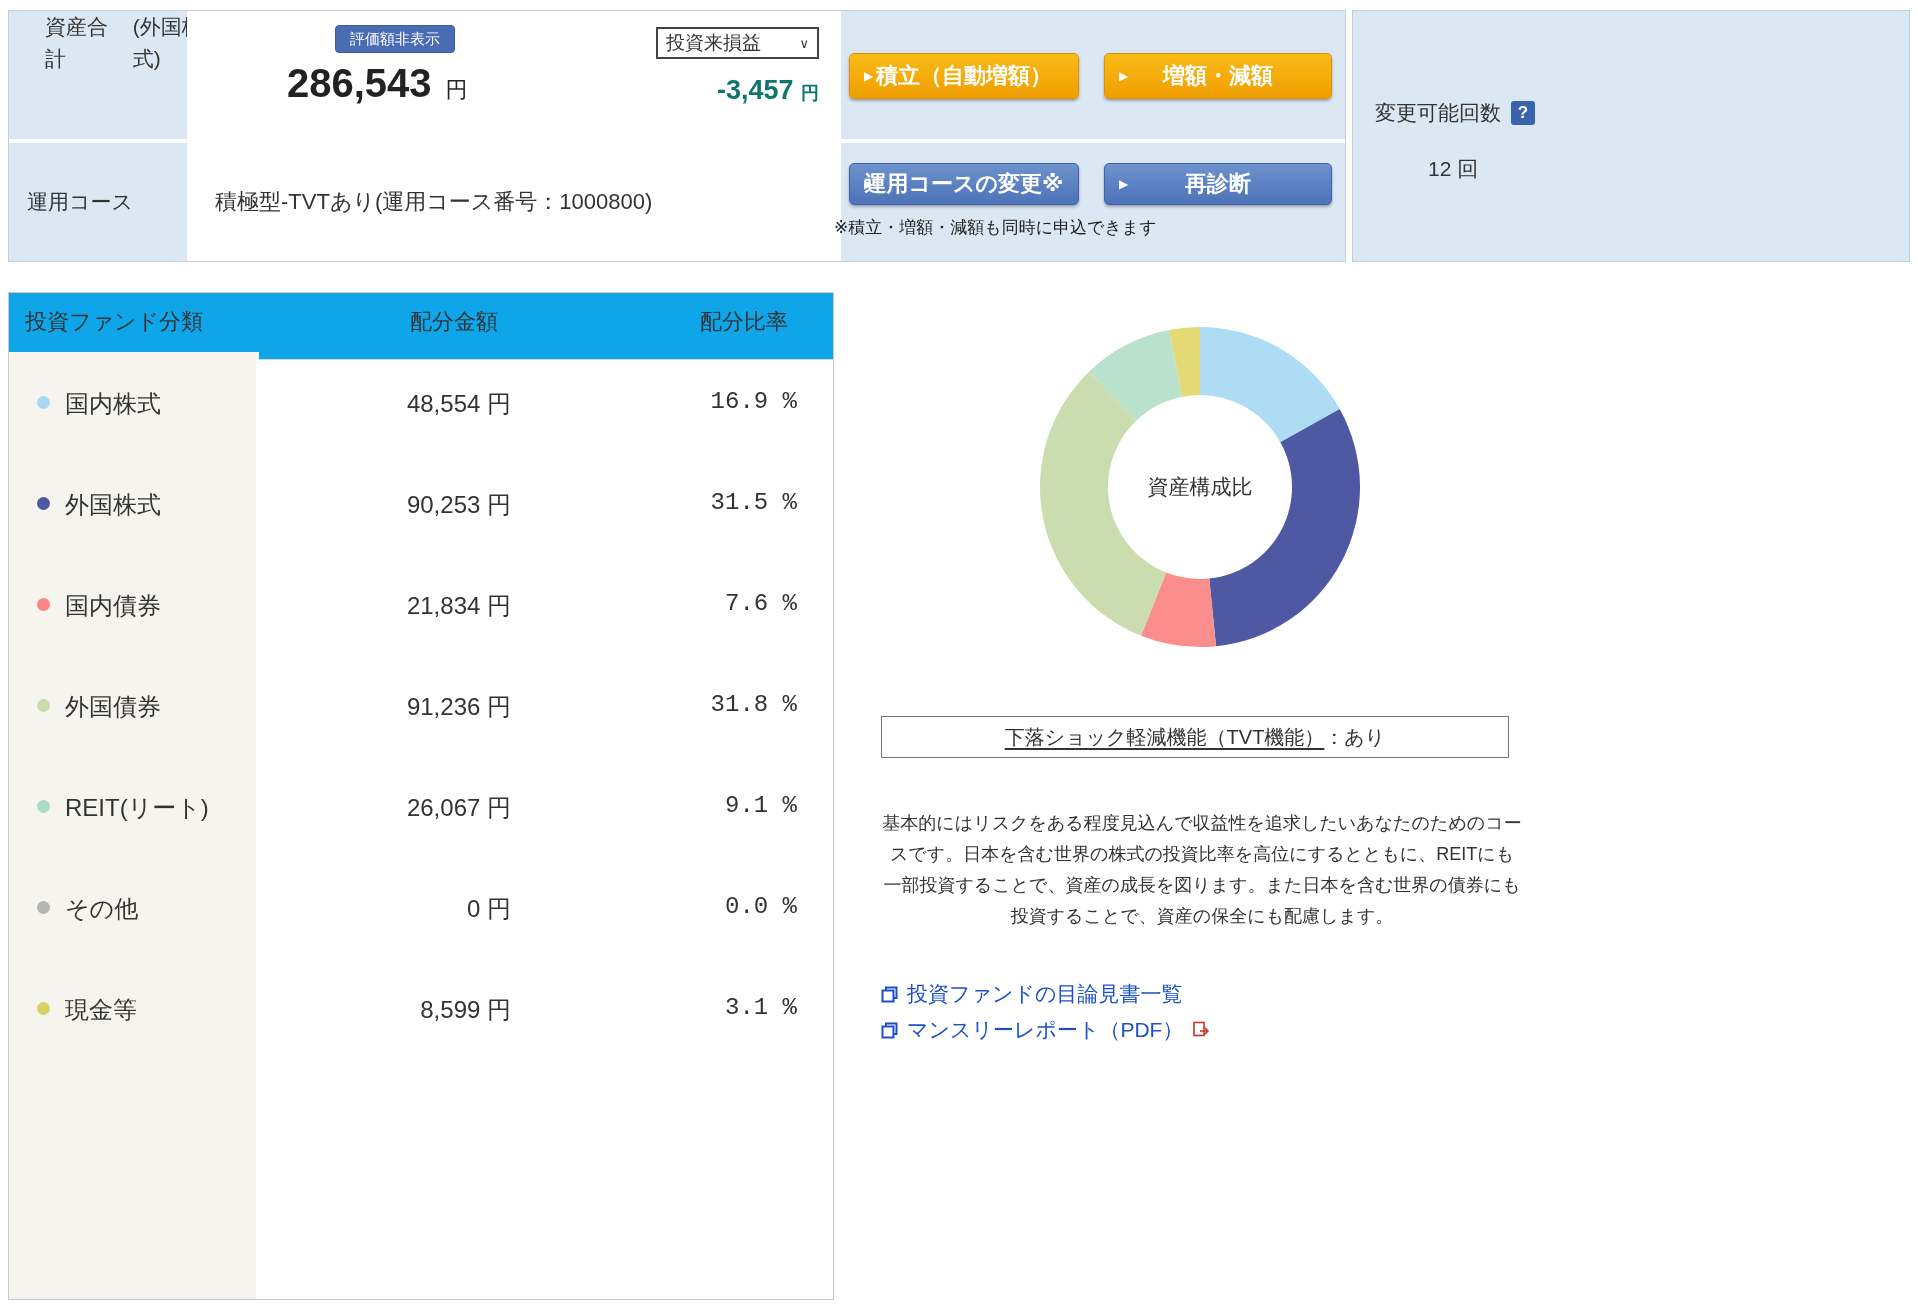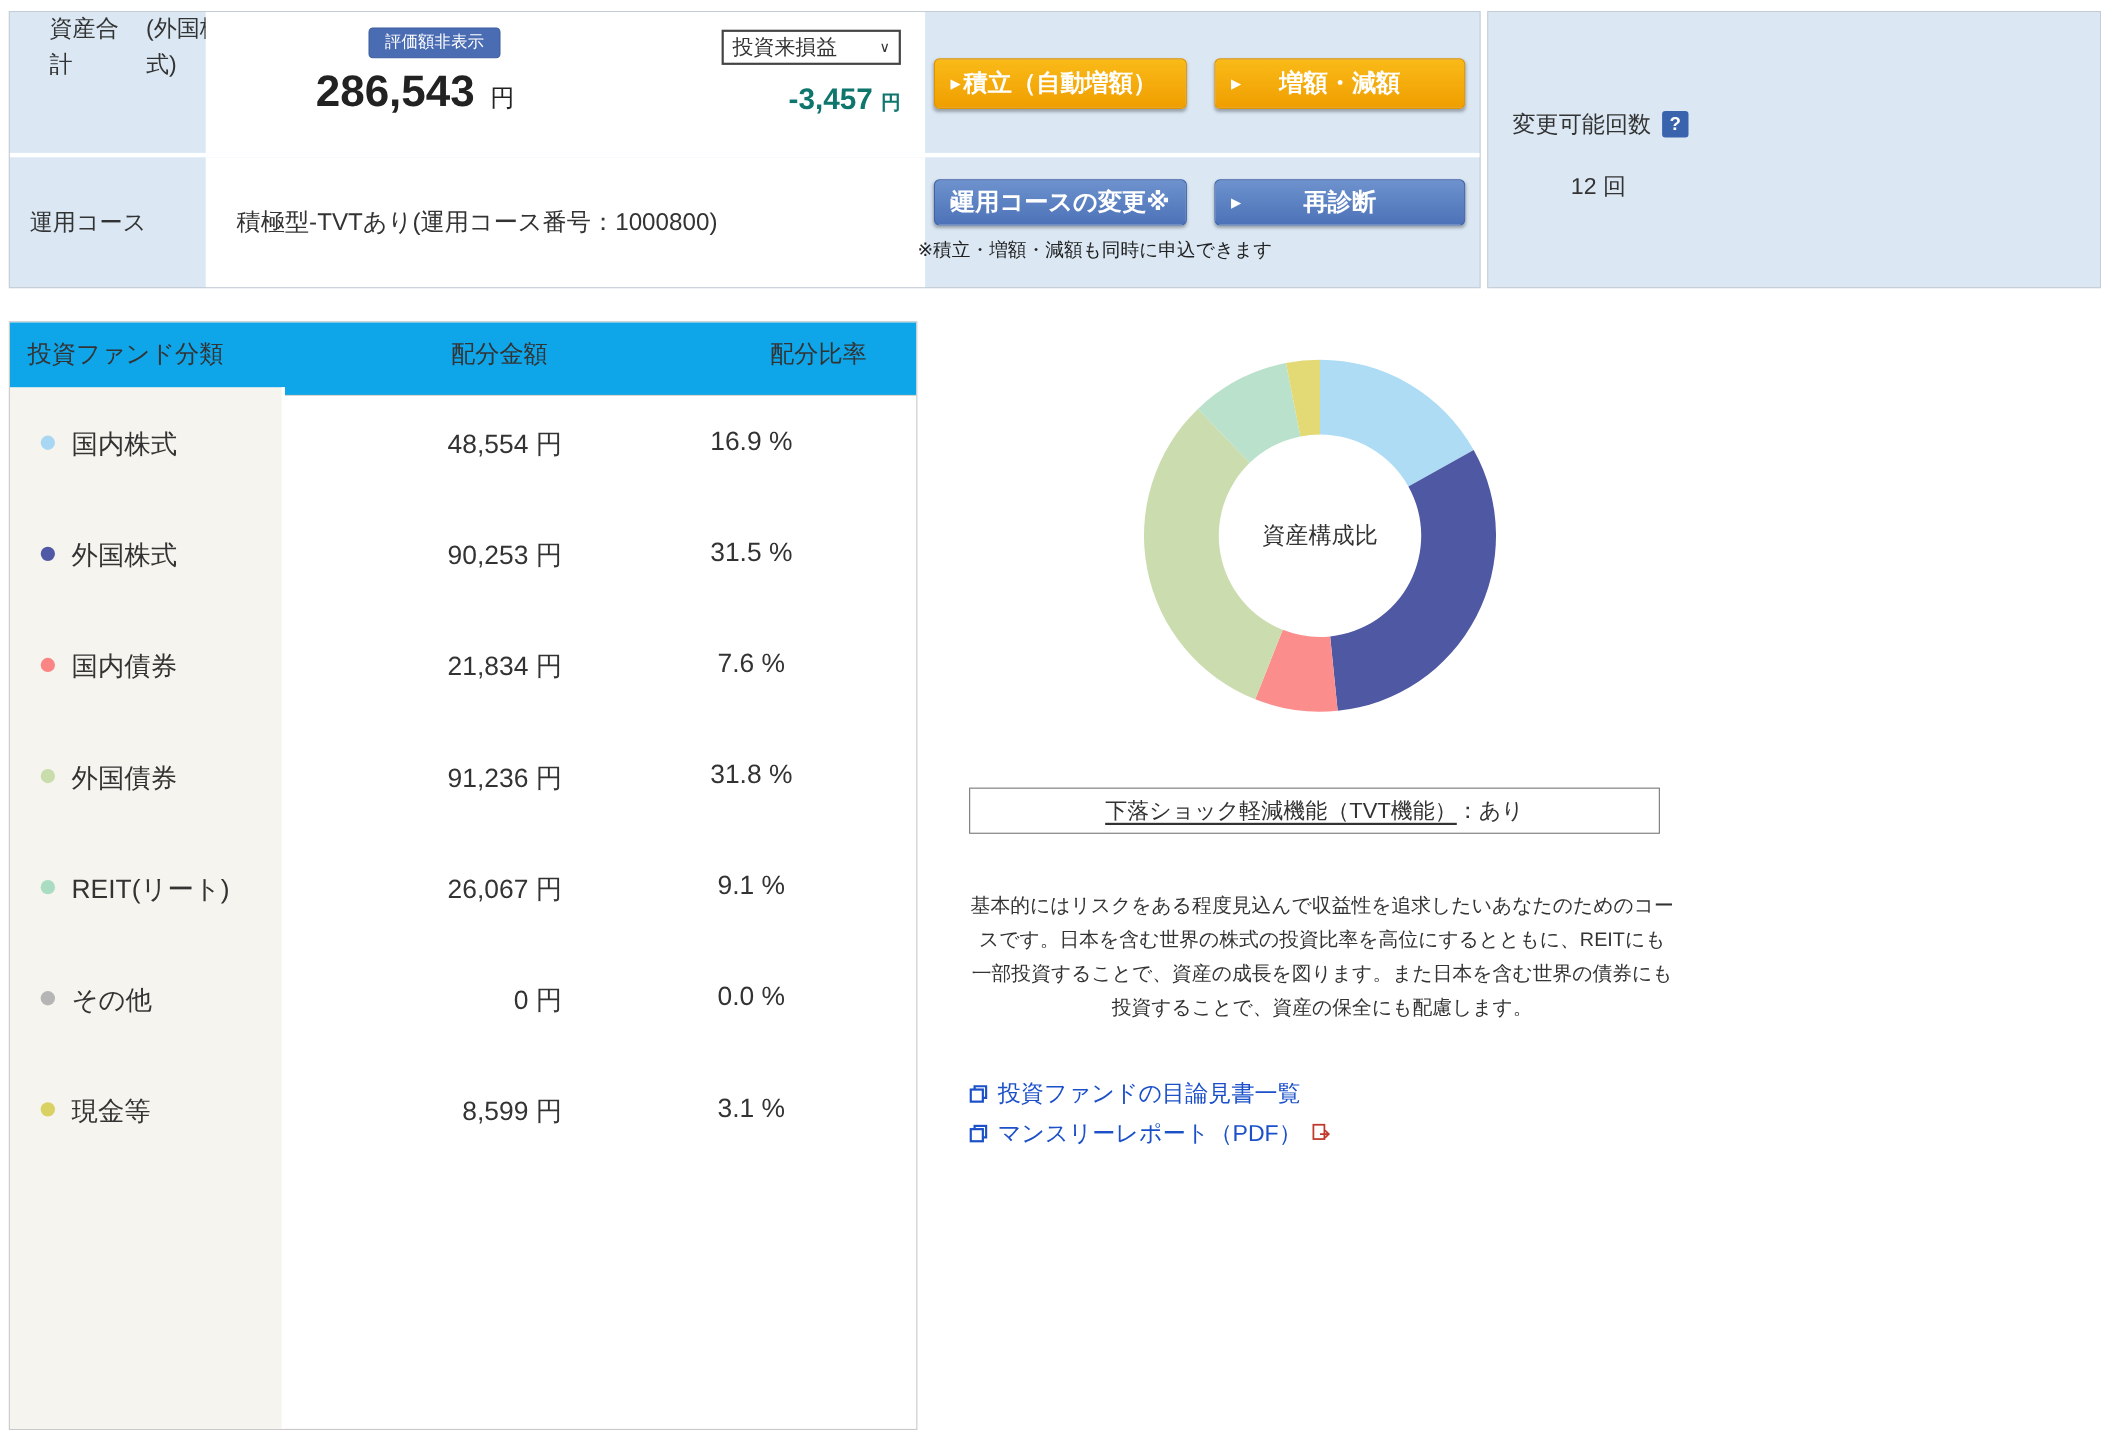--- a/index.html
+++ b/index.html
@@ -106,21 +106,21 @@
   .t-h3 { position:absolute; left:645px; top:0; width:180px; text-align:center; line-height:58px; font-size:22px; }
   .t-leftcol-bg {
     position:absolute; left:0; top:59px; width:250px; height:948px;
     background:#f6f4ee; border-right:3px solid #fff;
   }
   .t-rows { position:absolute; left:0; top:59px; width:100%; }
   .t-row { position:relative; height:101px; }
   .dot { position:absolute; left:28px; top:44px; width:13px; height:13px; border-radius:50%; }
   .t-label  { position:absolute; left:56px; top:36px; font-size:24px; }
   .t-amount { position:absolute; left:280px; top:36px; width:222px; text-align:right; font-size:24px; }
-  .t-ratio  { position:absolute; left:560px; top:36px; width:228px; text-align:center; font-size:24px; }
+  .t-ratio  { position:absolute; left:560px; top:36px; width:228px; text-align:right; font-size:24px;font-family:Liberation Mono, monospace; }
 
   
   .donut-wrap { position:absolute; left:1028px; top:315px; width:344px; height:344px; }
   .donut-center {
     position:absolute; left:0; top:0; width:100%; height:100%;
     display:flex; align-items:center; justify-content:center;
     font-size:21px; color:#333; pointer-events:none;
   }
 
   

